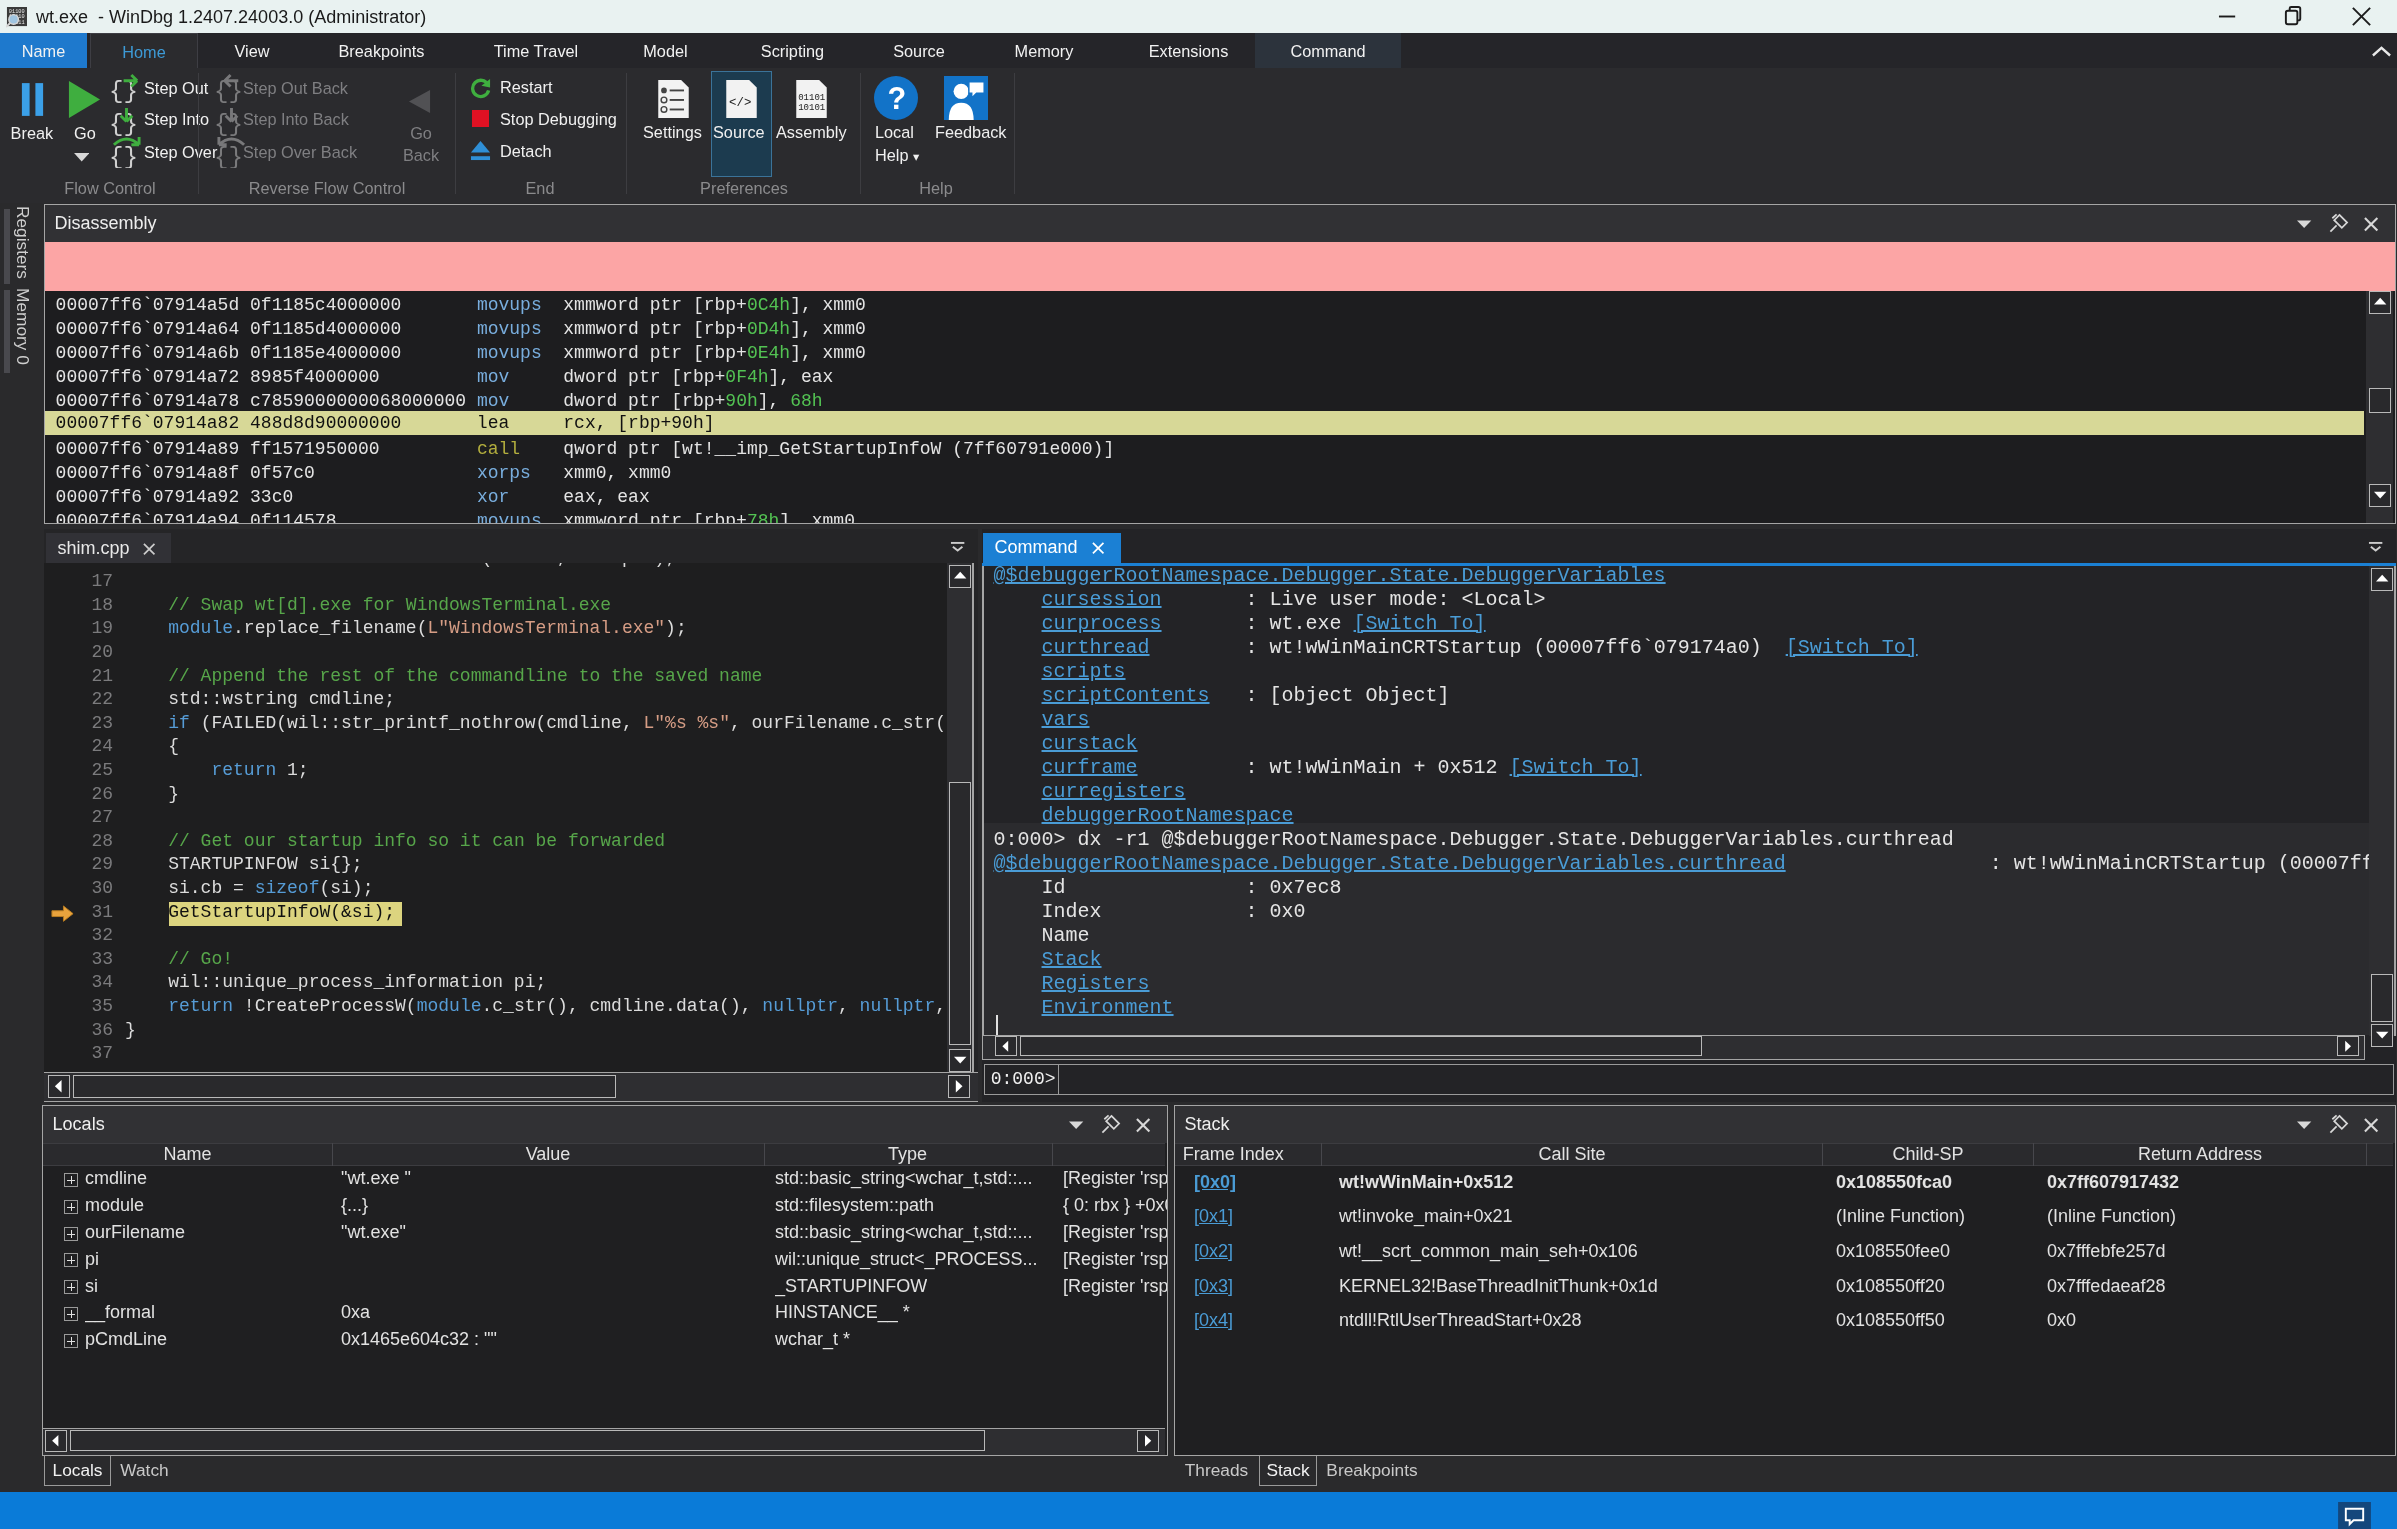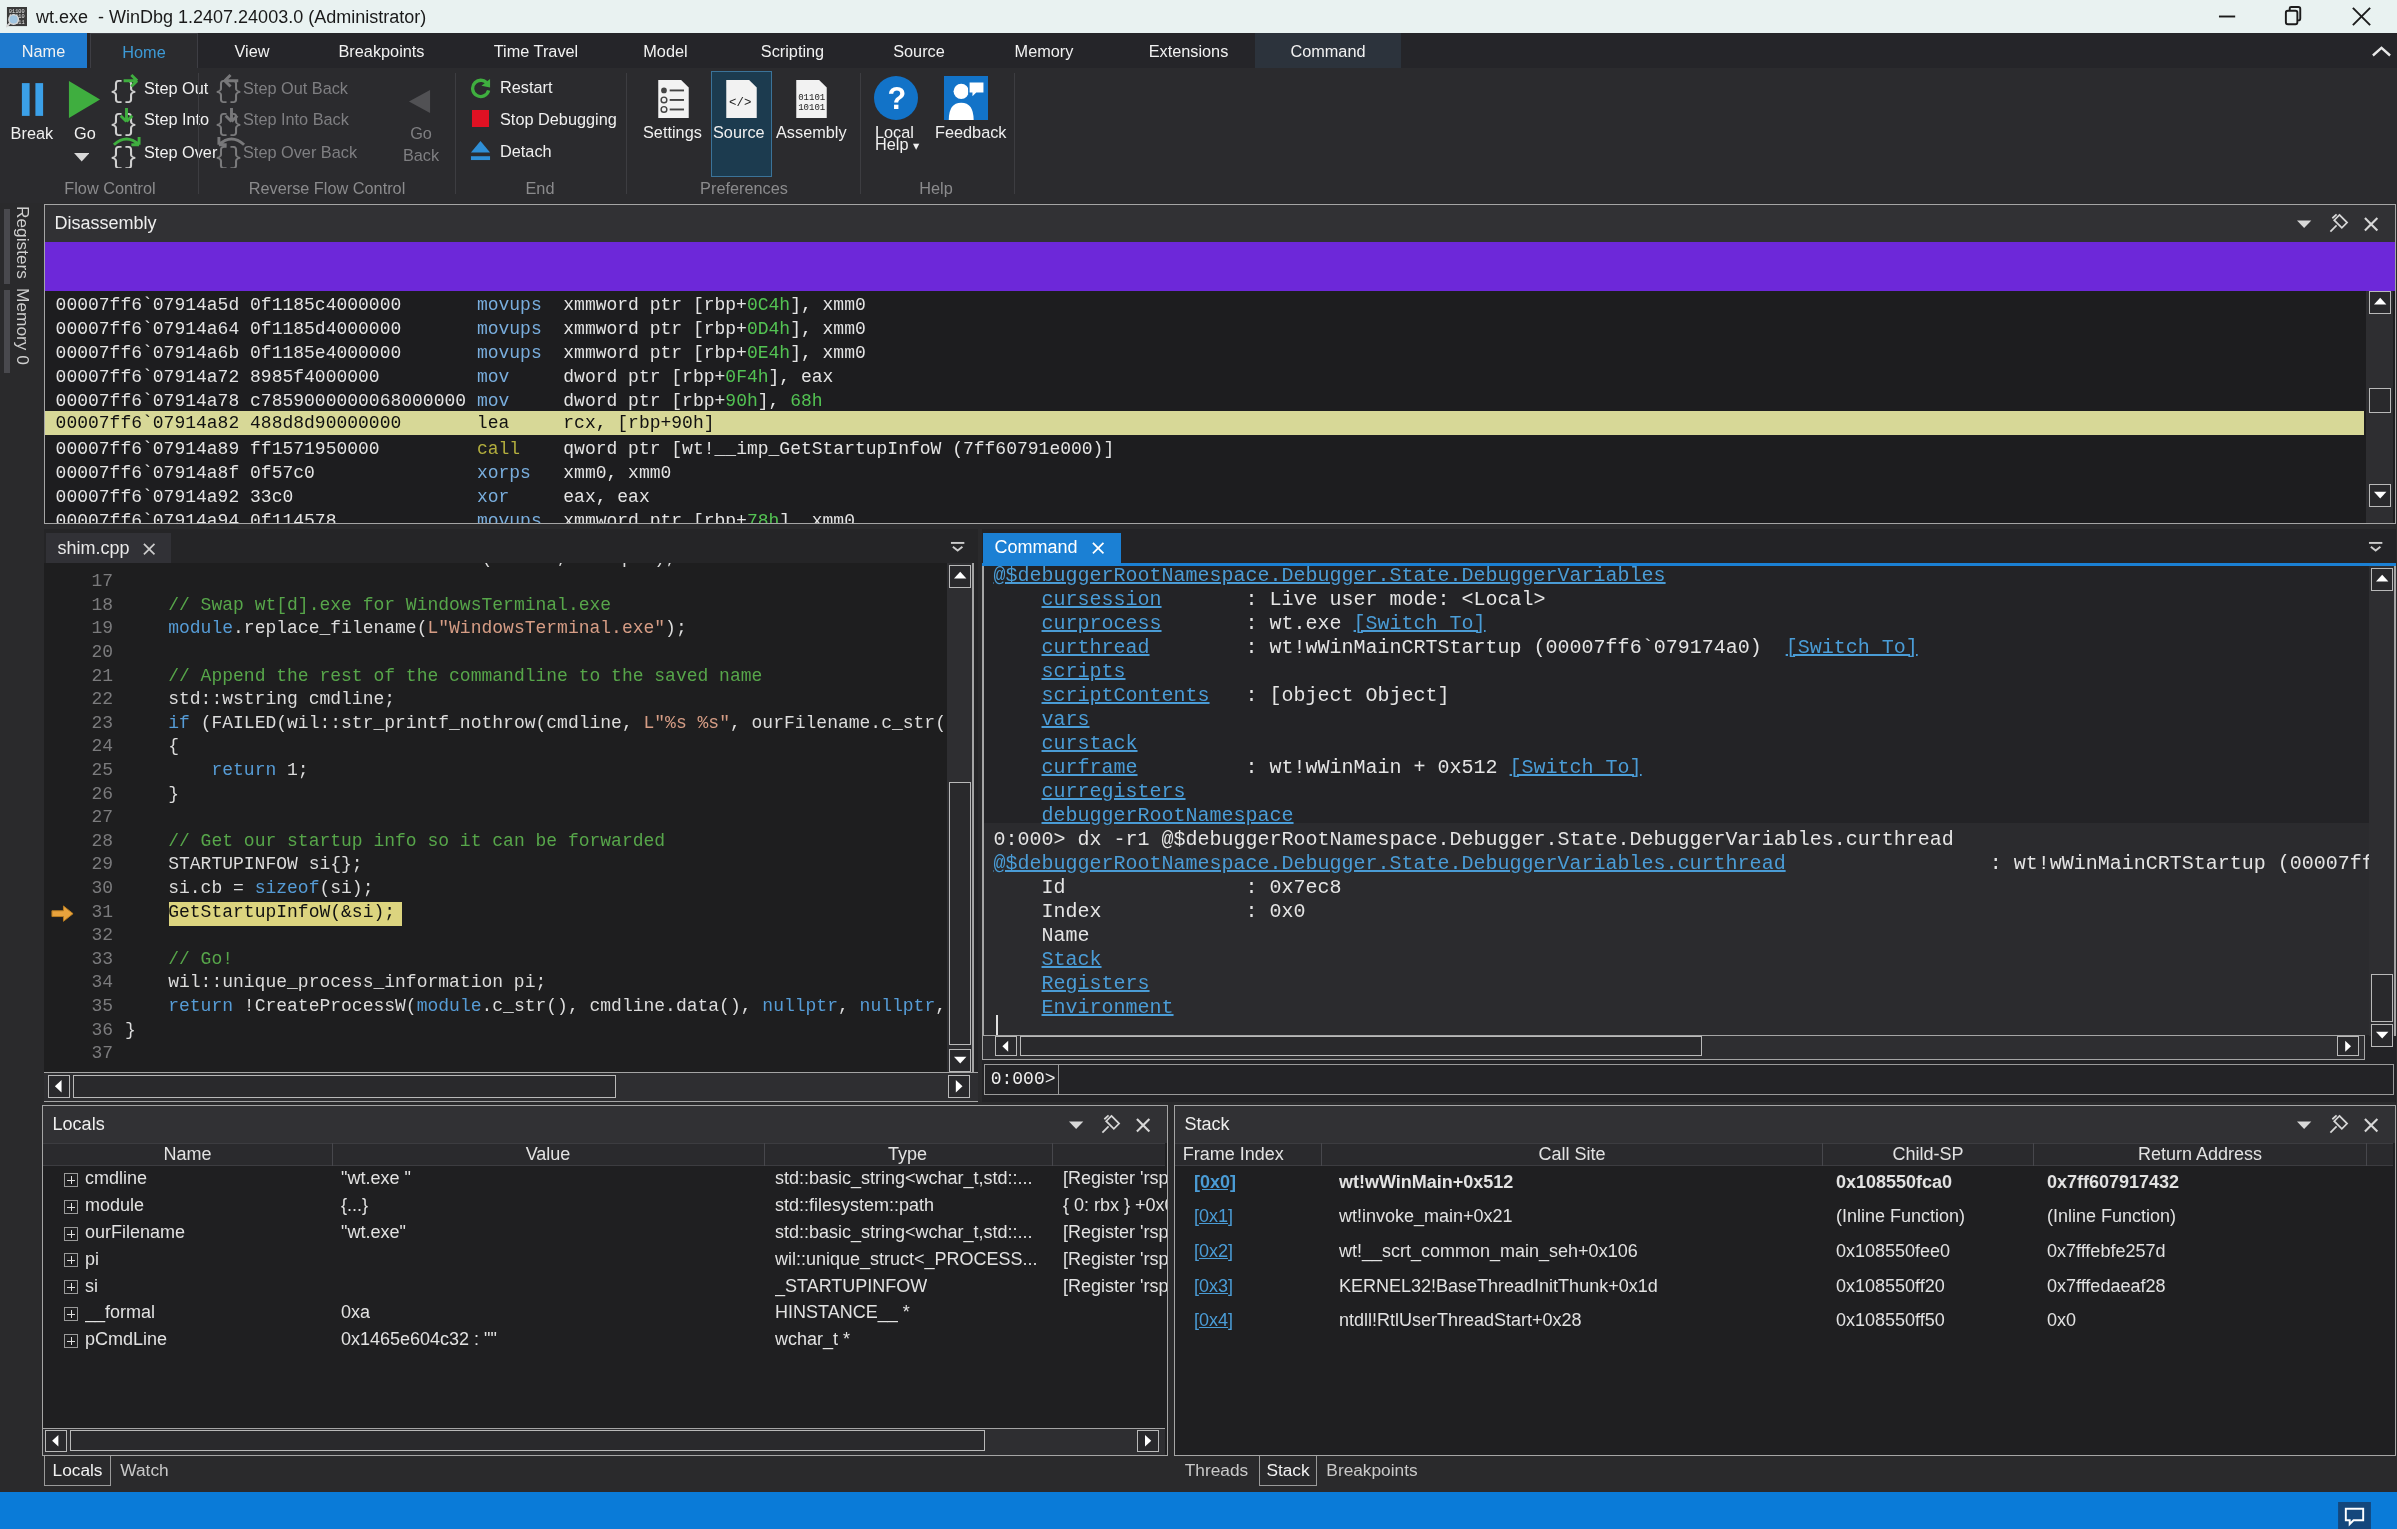--- a/index.html
+++ b/index.html
@@ -18,21 +18,21 @@
 .mtab { position:absolute; top:33px; height:36px; line-height:36px; text-align:center; font-size:16.3px; color:#f2f2f2; }
 
 
 #ribbon { left:0; top:68px; width:2398px; height:135px; background:#2b2b2e; }
 .rlabel { position:absolute; font-size:16.3px; color:#f0f0f0; }
 .rlabel.dis { color:#7f7f82; }
 .rgroup { position:absolute; top:179px; font-size:16.3px; color:#8b8b8d; text-align:center; }
 .rsep { position:absolute; top:73px; width:1px; height:121px; background:#3d3d41; }
 
 
-.panel { position:absolute; border:1.9px solid #a5a5a5; background:#6d28d9; }
+.panel { position:absolute; border:1.9px solid #a5a5a5; background:#fca5a5; }
 .phead { position:absolute; left:0; top:0; right:0; height:37px; background:#313134; color:#eeeeee; font-size:18px; }
 .ptitle { position:absolute; left:9.6px; top:7.7px; }
 
 
 .sbtrack { position:absolute; background:#2e2e31; }
 .sbbtn { position:absolute; width:22px; height:23px; border:1.9px solid #b9b9b9; background:#29292c; }
 .sbthumb { position:absolute; border:1.9px solid #b9b9b9; background:#29292c; }
 .sbbtn svg { margin:2.9px auto; }
 
 
@@ -196,21 +196,21 @@
   </svg>
   <div class="rlabel" style="left:776px;top:123px;">Assembly</div>
   <div class="rsep" style="left:860px;"></div>
   <div class="rgroup" style="left:672px;width:144px;">Preferences</div>
 
   <svg class="abs" style="left:874px;top:76px" width="44" height="44" viewBox="0 0 46 46">
     <circle cx="23" cy="23" r="23" fill="#1273c8"></circle>
     <text x="14" y="34" font-family="Liberation Sans" font-size="32" font-weight="bold" fill="#fff">?</text>
   </svg>
   <div class="rlabel" style="left:875px;top:123px;">Local</div>
-  <div class="rlabel" style="left:875px;top:135px;">Help <span style="font-size:12.5px;">▾</span></div>
+  <div class="rlabel" style="left:875px;top:146px;">Help <span style="font-size:12.5px;">▾</span></div>
   <svg class="abs" style="left:944px;top:76px" width="44" height="44" viewBox="0 0 46 46">
     <rect x="0" y="0" width="46" height="46" fill="#1273c8"></rect>
     <circle cx="18" cy="16" r="8" fill="#fff"></circle>
     <path d="M5 46 Q5 28 18 28 Q31 28 31 46 Z" fill="#fff"></path>
     <path d="M26 6 h16 v12 h-8 l-5 5 v-5 h-3 z" fill="#fff" stroke="#1273c8" stroke-width="1.5"></path>
   </svg>
   <div class="rlabel" style="left:935px;top:123px;text-align:right;">Feedback</div>
   <div class="rsep" style="left:1014px;"></div>
   <div class="rgroup" style="left:864px;width:144px;">Help</div>
 </div>

